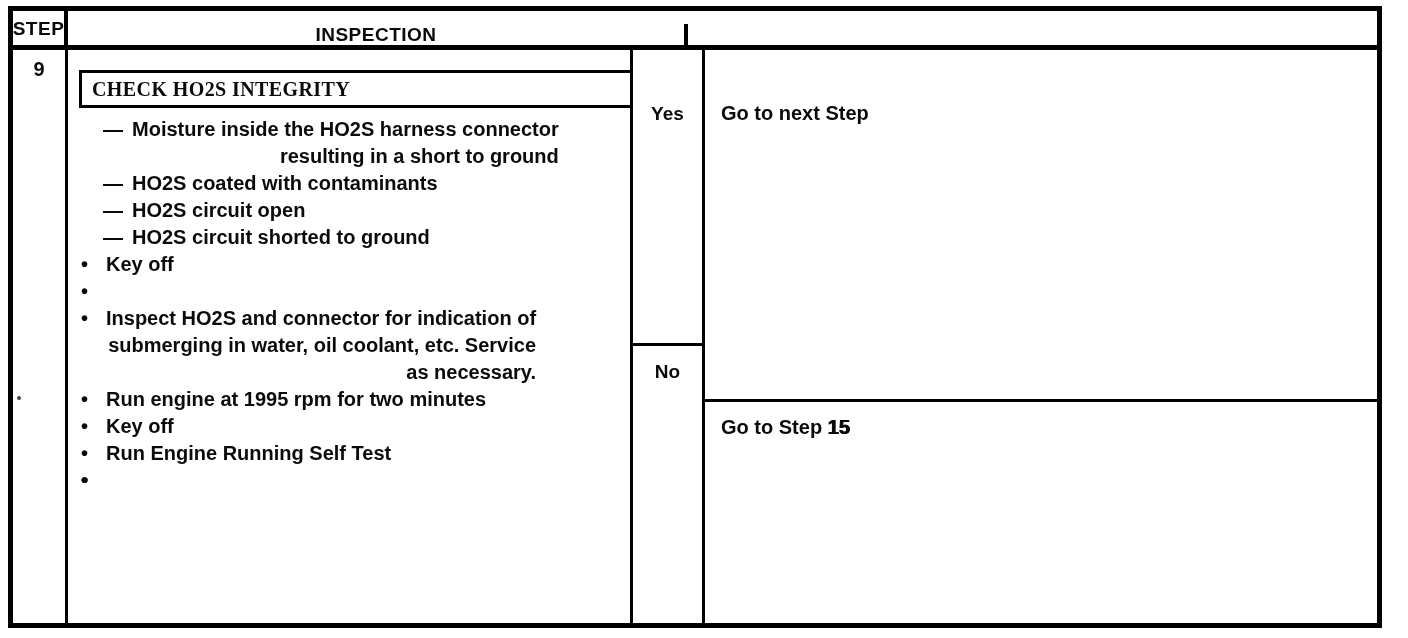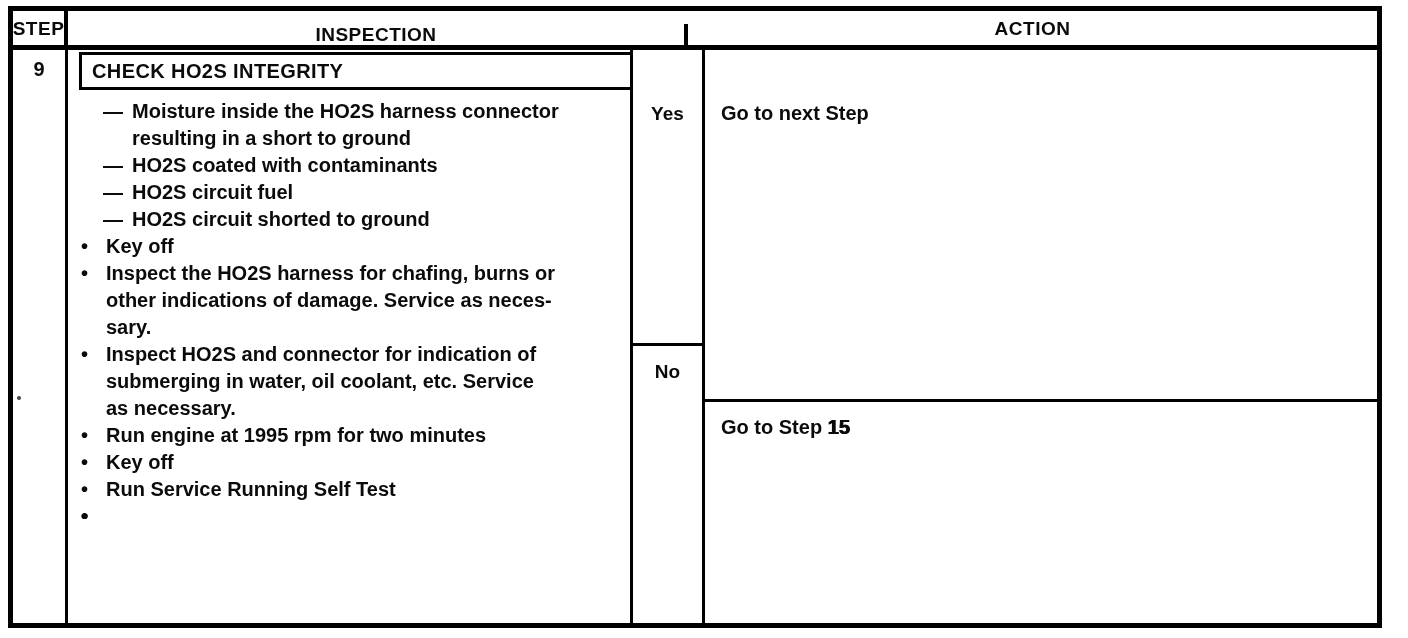--- a/index.html
+++ b/index.html
@@ -21,50 +21,50 @@
   .h-insp { width:620px; border-right:4px solid #000;margin-top:13px; }
   .h-act  { flex:1; }
   
   .body-row { flex:1; display:flex; min-height:0; }
   .b-step { width:55px; border-right:3px solid #000; box-sizing:border-box; text-align:center; padding-top:6px; flex:none; }
   .b-insp { width:565px; border-right:3px solid #000; box-sizing:border-box; flex:none; }
   .b-yn   { width:72px; border-right:3px solid #000; box-sizing:border-box; flex:none; display:flex; flex-direction:column; }
   .b-act  { flex:1; display:flex; flex-direction:column; }
   
   .title-box {
-    margin:2px 0 0 11px; height:38px; box-sizing:border-box;
+    margin:20px 0 0 11px; height:38px; box-sizing:border-box;
     border:3px solid #000; border-right:none;
     display:flex; align-items:center; padding-left:10px;
     letter-spacing:0.4px;
+    font-family:Liberation Serif, serif;
   }
   .insp-body { padding:8px 4px 0 13px; }
   .intro { margin:0; white-space:pre-line; }
   .dash-item { display:flex; padding-left:22px; }
   .dash-item .marker { width:29px; flex:none; }
   .bullet-item { display:flex; }
   .bullet-item .marker { width:25px; flex:none; }
-  .item-text { white-space:pre-line; }
+  .item-text { white-space:pre-line;text-align:right; }
   
   .yn-cell-yes { height:296px; box-sizing:border-box; border-bottom:3px solid #000; text-align:center; padding-top:50px; font-size:19px; }
   .yn-cell-no  { flex:1; text-align:center; padding-top:12px; font-size:19px;border-radius:14px; }
   .act-cell-yes { height:352px; box-sizing:border-box; border-bottom:3px solid #000; padding:50px 0 0 16px; }
   .act-cell-no  { flex:1; padding:12px 16px 0 16px; }
   .xbold { text-shadow:0.6px 0 0 currentColor, -0.3px 0 0 currentColor; }
   .speck { position:absolute; left:17px; top:396px; width:4px; height:4px; background:#444; border-radius:50%; }
 </style>
 </head>
 <body>
 
 <div class="page">
   <div class="diag-table">
 
     <div class="header-row">
       <div class="hcell h-step">STEP</div>
       <div class="hcell h-insp">INSPECTION</div>
-      <div class="hcell h-act">ACTION</div>
     </div>
 
     <div class="body-row">
 
       <div class="b-step">
         <span>9</span>
       </div>
 
       <div class="b-insp">
         <div class="title-box">
@@ -76,54 +76,51 @@
             <span class="marker">—</span>
             <span class="item-text">Moisture inside the HO2S harness connector
 resulting in a short to ground</span>
           </div>
           <div class="dash-item">
             <span class="marker">—</span>
             <span class="item-text">HO2S coated with contaminants</span>
           </div>
           <div class="dash-item">
             <span class="marker">—</span>
-            <span class="item-text">HO2S circuit fuel</span>
+            <span class="item-text">HO2S circuit open</span>
           </div>
           <div class="dash-item">
             <span class="marker">—</span>
             <span class="item-text">HO2S circuit shorted to ground</span>
           </div>
 
           <div class="bullet-item">
             <span class="marker">•</span>
             <span class="item-text">Key off</span>
           </div>
           <div class="bullet-item">
             <span class="marker">•</span>
-            <span class="item-text">Inspect the HO2S harness for chafing, burns or
-other indications of damage.  Service as neces-
-sary.</span>
           </div>
           <div class="bullet-item">
             <span class="marker">•</span>
             <span class="item-text">Inspect HO2S and connector for indication of
 submerging in water, oil coolant, etc.  Service
 as necessary.</span>
           </div>
           <div class="bullet-item">
             <span class="marker">•</span>
             <span class="item-text">Run engine at 1995 rpm for two minutes</span>
           </div>
           <div class="bullet-item">
             <span class="marker">•</span>
             <span class="item-text">Key off</span>
           </div>
           <div class="bullet-item">
             <span class="marker">•</span>
-            <span class="item-text">Run Service Running Self Test</span>
+            <span class="item-text">Run Engine Running Self Test</span>
           </div>
           <div class="bullet-item">
             <span class="marker xbold">•</span>
           </div>
         </div>
       </div>
 
       <div class="b-yn">
         <div class="yn-cell-yes">Yes</div>
         <div class="yn-cell-no">No</div>

